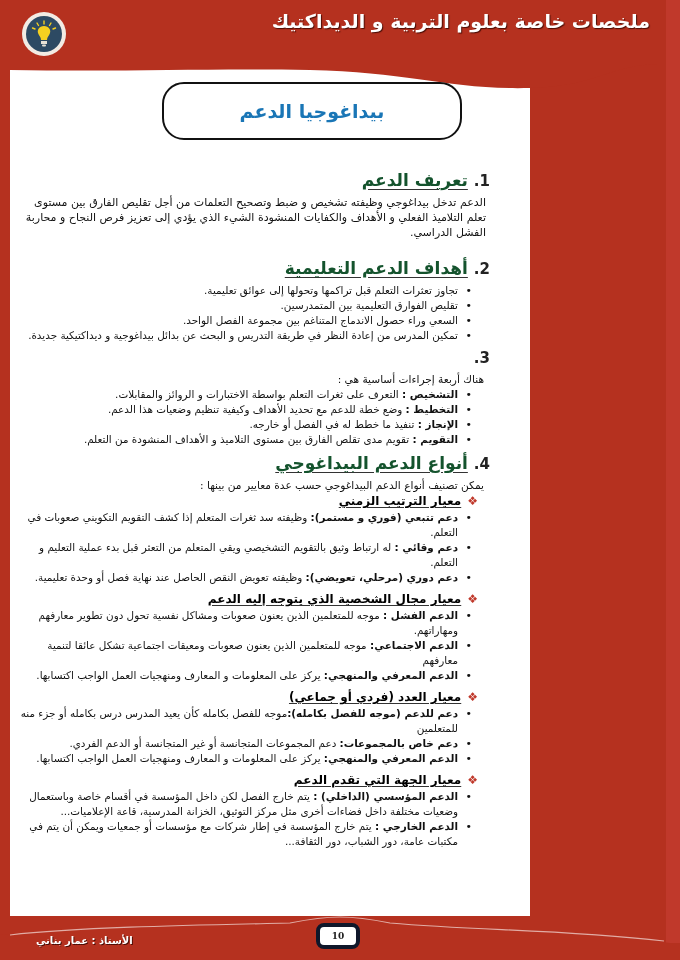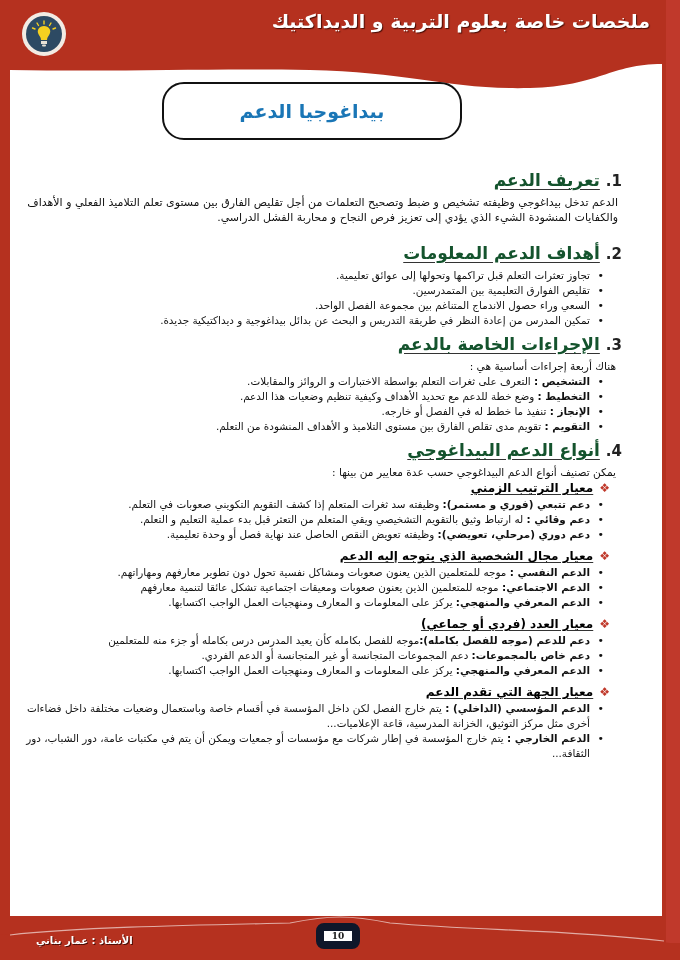--- a/index.html
+++ b/index.html
@@ -9,21 +9,21 @@
     .frame { position: absolute; left: 0; top: 0; width: 680px; height: 960px; background: #b5311f; }
     .frame-right-stripe { position: absolute; right: 0; top: 0; width: 14px; height: 960px; background: #c0392b; }
 
     
     .header { position: absolute; left: 0; top: 0; width: 680px; height: 70px; }
     .header-title { position: absolute; right: 30px; top: 10px; color: #fff; font-weight: bold; font-size: 19px; text-shadow: 1px 1px 1px #4a0d05; white-space: nowrap; }
     .logo { position: absolute; left: 22px; top: 12px; width: 44px; height: 44px; border-radius: 50%; background: #f2ebe3; display: flex; align-items: center; justify-content: center; }
     .logo-inner { width: 36px; height: 36px; border-radius: 50%; background: #2d4a63; position: relative; }
 
     
-    .page { position: absolute; left: 10px; top: 58px; width: 652px; height: 858px; background: #fff; border-top-left-radius: 2px; }
+    .page { position: absolute; left: 10px; top: 58px; width: 520px; height: 858px; background: #fff; border-top-left-radius: 2px; }
     .page-curve { position: absolute; left: 0; top: 0; width: 652px; height: 40px; }
 
     .title-box { position: absolute; left: 152px; top: 24px; width: 300px; height: 58px; border: 2px solid #111; border-radius: 22px; display: flex; align-items: center; justify-content: center; background: #fff; }
     .title-text { color: #1a76b6; font-weight: bold; font-size: 19px; }
 
     .content { position: absolute; right: 40px; left: 10px; top: 112px; direction: rtl; }
     .section-h { display: flex; align-items: baseline; gap: 6px; font-weight: bold; font-size: 17px; margin-bottom: 5px; }
     .section-h .num { color: #222; font-size: 15px; }
     .section-h .htext { color: #14532d; text-decoration: underline; text-decoration-color: #333; text-underline-offset: 3px; }
 
@@ -34,21 +34,21 @@
     ul.bullets li { font-size: 10.4px; line-height: 15px; position: relative; padding-right: 14px; }
     ul.bullets li::before { content: "•"; position: absolute; right: 0; top: 0; font-size: 11px; }
     .term { font-weight: bold; }
 
     .crit { display: flex; align-items: center; gap: 6px; margin-right: 12px; font-size: 12px; font-weight: bold; line-height: 17px; }
     .crit .diamond { color: #c0392b; font-size: 12px; }
     .crit .ctext { color: #000000; text-decoration: underline; text-decoration-color: #333; text-underline-offset: 2px; }
 
     
     .footer-wave { position: absolute; left: 0; top: 905px; width: 680px; height: 55px; }
-    .page-num { position: absolute; left: 316px; top: 923px; width: 44px; height: 26px; background: #fff; border: 8px solid #0f172a; border-radius: 8px; display: flex; align-items: center; justify-content: center; font-family: "DejaVu Serif", serif; font-size: 9px; font-weight: bold; color: #222; }
+    .page-num { position: absolute; left: 316px; top: 923px; width: 44px; height: 26px; background: #fff; border: 4px solid #0f172a; border-radius: 8px; display: flex; align-items: center; justify-content: center; font-family: "DejaVu Serif", serif; font-size: 9px; font-weight: bold; color: #222; }
     .author { position: absolute; left: 36px; top: 935px; color: #fff; font-size: 10px; font-weight: bold; text-shadow: 1px 1px 0 #4a0d05; }
   </style>
 </head>
 <body>
 
 <div class="frame"></div>
 <div class="frame-right-stripe"></div>
 
 <div class="header">
   <div class="logo">
@@ -82,32 +82,31 @@
   <div class="content">
 
     <div class="section-h">
       <span class="num">1.</span>
       <span class="htext">تعريف الدعم</span>
     </div>
     <p class="para">الدعم تدخل بيداغوجي وظيفته تشخيص و ضبط وتصحيح التعلمات من أجل تقليص الفارق بين مستوى تعلم التلاميذ الفعلي و الأهداف والكفايات المنشودة الشيء الذي يؤدي إلى تعزيز فرص النجاح و محاربة الفشل الدراسي.</p>
 
     <div class="section-h">
       <span class="num">2.</span>
-      <span class="htext">أهداف الدعم المعلومات</span>
+      <span class="htext">أهداف الدعم التعليمية</span>
     </div>
     <ul class="bullets">
       <li>تجاوز تعثرات التعلم قبل تراكمها وتحولها إلى عوائق تعليمية.</li>
       <li>تقليص الفوارق التعليمية بين المتمدرسين.</li>
       <li>السعي وراء حصول الاندماج المتناغم بين مجموعة الفصل الواحد.</li>
       <li>تمكين المدرس من إعادة النظر في طريقة التدريس و البحث عن بدائل بيداغوجية و ديداكتيكية جديدة.</li>
     </ul>
 
     <div class="section-h">
       <span class="num">3.</span>
-      <span class="htext">الإجراءات الخاصة بالدعم</span>
     </div>
     <p class="intro">هناك أربعة إجراءات أساسية هي :</p>
     <ul class="bullets">
       <li><span class="term">التشخيص :</span><span> التعرف على ثغرات التعلم بواسطة الاختبارات و الروائز والمقابلات.</span></li>
       <li><span class="term">التخطيط :</span><span> وضع خطة للدعم مع تحديد الأهداف وكيفية تنظيم وضعيات هذا الدعم.</span></li>
       <li><span class="term">الإنجاز :</span><span> تنفيذ ما خطط له في الفصل أو خارجه.</span></li>
       <li><span class="term">التقويم :</span><span> تقويم مدى تقلص الفارق بين مستوى التلاميذ و الأهداف المنشودة من التعلم.</span></li>
     </ul>
 
     <div class="section-h">
@@ -124,21 +123,21 @@
       <li><span class="term">دعم تتبعي (فوري و مستمر):</span><span> وظيفته سد ثغرات المتعلم إذا كشف التقويم التكويني صعوبات في التعلم.</span></li>
       <li><span class="term">دعم وقائي :</span><span> له ارتباط وثيق بالتقويم التشخيصي ويقي المتعلم من التعثر قبل بدء عملية التعليم و التعلم.</span></li>
       <li><span class="term">دعم دوري (مرحلي، تعويضي):</span><span> وظيفته تعويض النقص الحاصل عند نهاية فصل أو وحدة تعليمية.</span></li>
     </ul>
 
     <div class="crit">
       <span class="diamond">❖</span>
       <span class="ctext">معيار مجال الشخصية الذي يتوجه إليه الدعم</span>
     </div>
     <ul class="bullets">
-      <li><span class="term">الدعم النفسي :</span><span> موجه للمتعلمين الذين يعنون صعوبات ومشاكل نفسية تحول دون تطوير معارفهم ومهاراتهم.</span></li>
+      <li><span class="term">الدعم الفشل :</span><span> موجه للمتعلمين الذين يعنون صعوبات ومشاكل نفسية تحول دون تطوير معارفهم ومهاراتهم.</span></li>
       <li><span class="term">الدعم الاجتماعي:</span><span> موجه للمتعلمين الذين يعنون صعوبات ومعيقات اجتماعية تشكل عائقا لتنمية معارفهم</span></li>
       <li><span class="term">الدعم المعرفي والمنهجي:</span><span> يركز على المعلومات و المعارف ومنهجيات العمل الواجب اكتسابها.</span></li>
     </ul>
 
     <div class="crit">
       <span class="diamond">❖</span>
       <span class="ctext">معيار العدد (فردي أو جماعي)</span>
     </div>
     <ul class="bullets">
       <li><span class="term">دعم للدعم (موجه للفصل بكامله):</span><span>موجه للفصل بكامله كأن يعيد المدرس درس بكامله أو جزء منه للمتعلمين</span></li>

